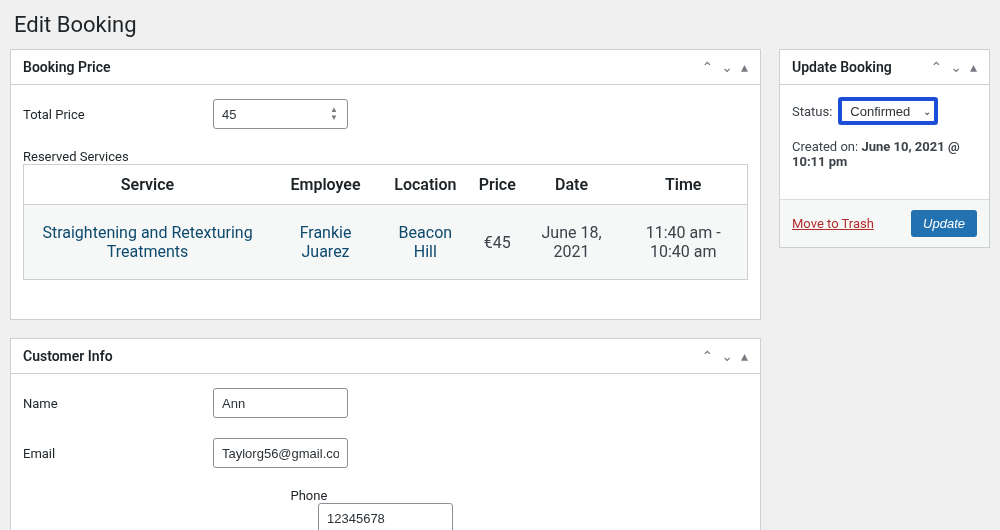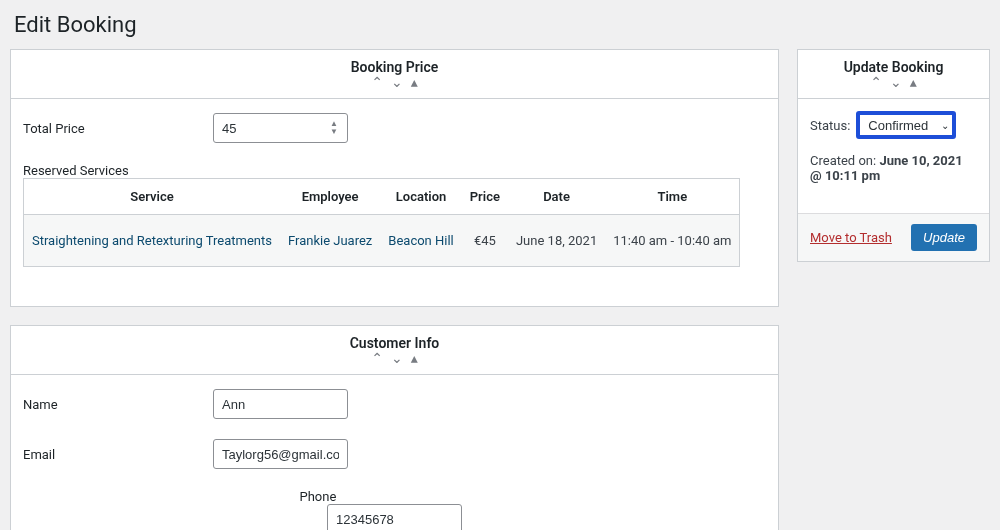--- a/index.html
+++ b/index.html
@@ -22,34 +22,33 @@
   }
   .layout {
     display: flex;
     gap: 18px;
     align-items: flex-start;
   }
   .main-col {
     flex: 1;
   }
   .side-col {
-    width: 193px;
+    width: 211px;
   }
   .panel {
     background: #fff;
     border: 1px solid #ccd0d4;
     margin-bottom: 18px;
   }
   .panel-header {
     display: flex;
     align-items: center;
     justify-content: space-between;
     padding: 9px 12px;
     border-bottom: 1px solid #ccd0d4;
-    flex-direction: column;
   }
   .panel-title {
     font-size: 14px;
     font-weight: 600;
     color: #1d2327;
   }
   .panel-controls {
     display: flex;
     align-items: center;
     gap: 8px;
@@ -114,21 +113,21 @@
   .field-row.reserved {
     align-items: flex-start;
   }
   .reserved-table-wrap {
     flex: 1;
   }
   table.reserved {
     width: 100%;
     border-collapse: collapse;
     border: 1px solid #ccd0d4;
-    font-size: 13px;
+    font-size: 16px;
   }
   table.reserved th {
     text-align: center;
     font-weight: 600;
     padding: 10px 8px;
     color: #1d2327;
     border-bottom: 1px solid #ccd0d4;
     background: #fff;
   }
   table.reserved td {

